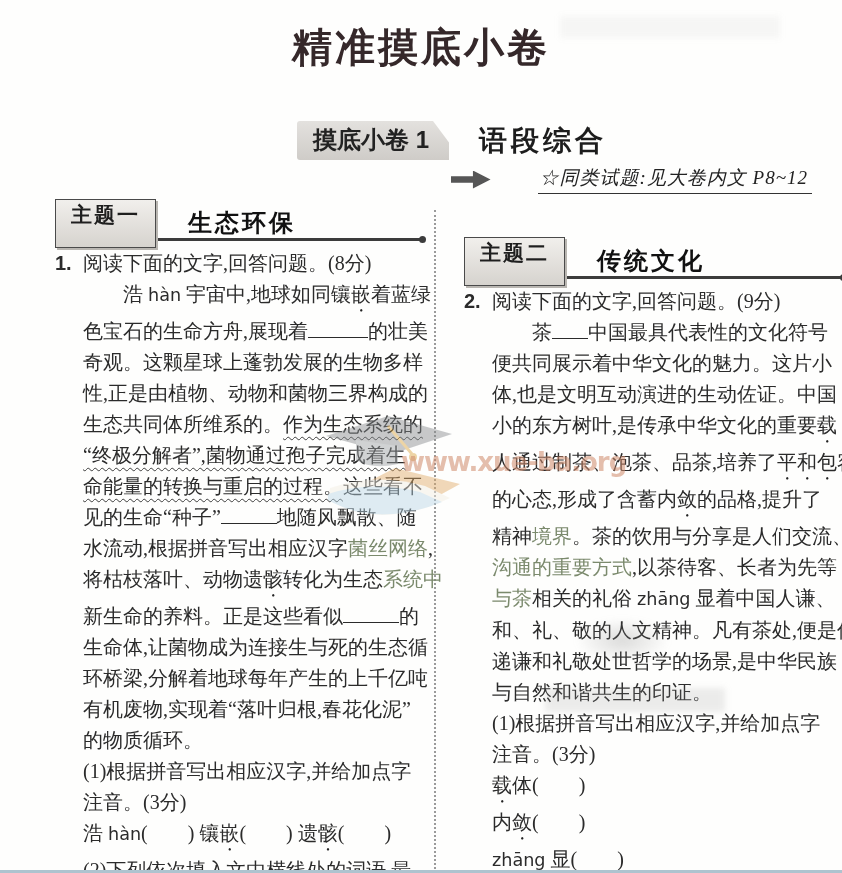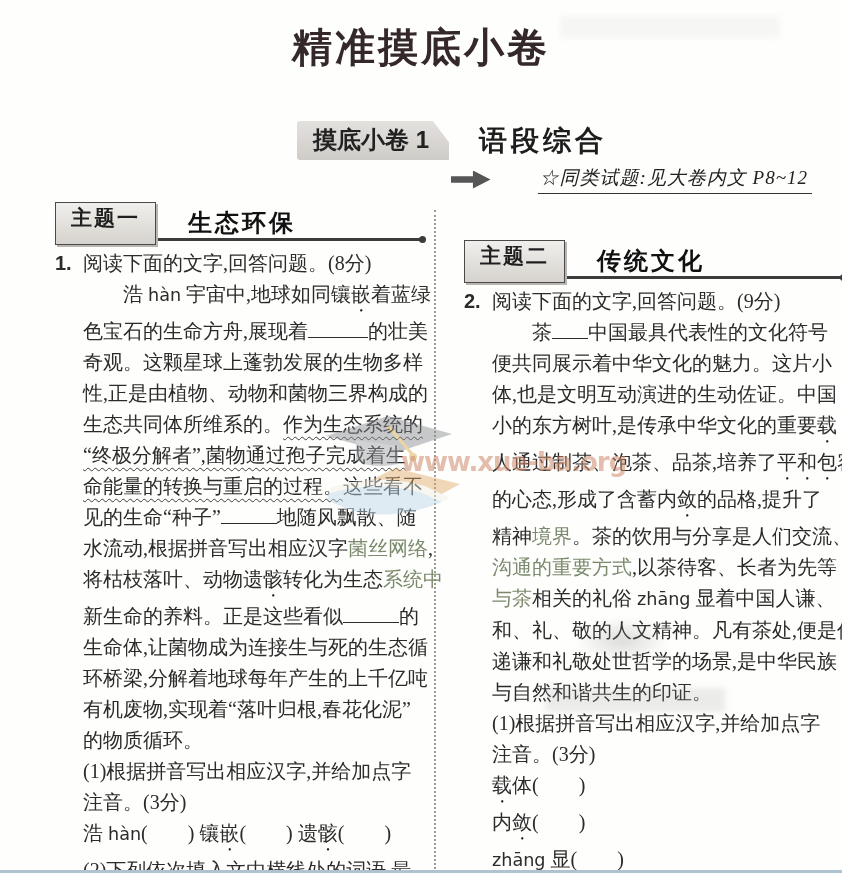--- a/index.html
+++ b/index.html
@@ -29,21 +29,21 @@
   .col{position:absolute;top:205px;}
   .col-left{left:55px;width:372px;}
   .col-right{left:464px;width:384px;margin-top:38px;}
   .column-divider{position:absolute;top:210px;bottom:0;left:434px;width:0;
                   border-left:2px dotted #9a9a9a;}
 
   .theme-row{position:relative;height:36px;display:flex;align-items:center;}
   .theme-tag{position:relative;z-index:2;display:inline-block;
              background:linear-gradient(180deg,#f1efec,#d6d3ce);
              border:1.5px solid #4a4a4a;box-shadow:2px 2px 0 #b9b6b1;
-             padding:1px 15px 12px;font-family:"Liberation Sans", sans-serif;
+             padding:1px 15px 18px;font-family:"Liberation Sans", sans-serif;
              font-weight:700;font-size:21px;color:#1f1f1f;letter-spacing:2px;}
   .theme-title{margin-left:32px;font-family:"Liberation Sans", sans-serif;font-weight:900;
                font-size:24px;letter-spacing:3px;color:#111;}
   .theme-rule{position:absolute;left:0;right:4px;bottom:0;height:3px;background:#3c3c3c;}
   .theme-rule::after{content:'';position:absolute;right:-3px;top:-2px;width:7px;height:7px;
                      border-radius:50%;background:#3c3c3c;}
 
   .q-row{display:flex;margin-top:7px;line-height:31px;font-size:20px;}
   .q-num{font-family:"Liberation Sans", sans-serif;font-weight:700;width:28px;flex:0 0 28px;}
   .q-text{flex:1;}

